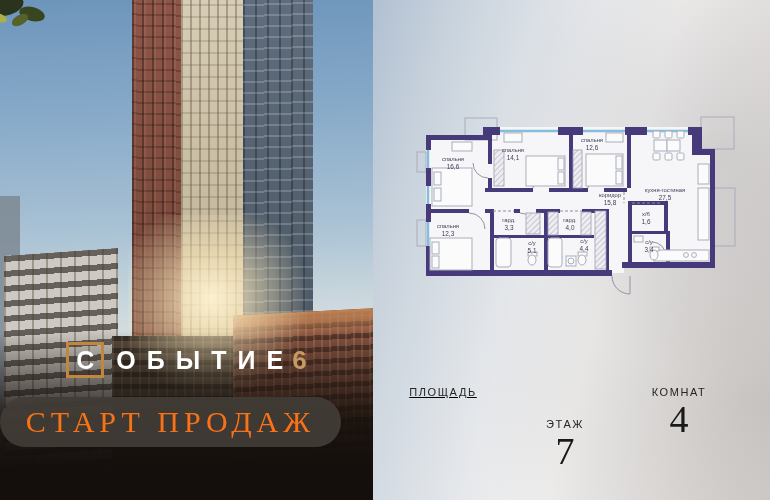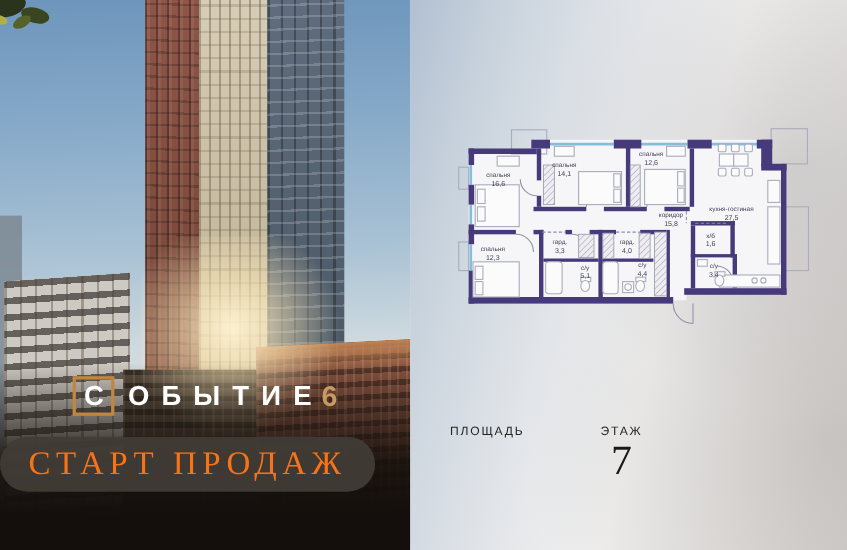--- a/index.html
+++ b/index.html
@@ -71,21 +71,21 @@
       linear-gradient(105deg,#b1c0d2 0%,#c9d3dd 16%,#e6e8eb 42%,#f1f0ef 58%,#e6e3e1 78%,#d8d5d2 100%);}
   .plan-wrap{position:absolute;left:41px;top:104px;width:332px;height:192px;}
 
   .rn{font-family:"Liberation Sans",sans-serif;font-size:5.8px;fill:#3e3e58;}
   .ra{font-family:"Liberation Sans",sans-serif;font-size:6.4px;fill:#3e3e58;}
 
   
   .info-block{position:absolute;top:386px;width:130px;text-align:center;}
   .info-label{font-size:11px;letter-spacing:1.6px;color:#262626;font-weight:500;}
   .info-value{font-family:"Liberation Serif",serif;font-size:38px;color:#191919;margin-top:1px;line-height:1.1;}
-  .ib1{left:5px;} .ib2{left:127px;} .ib3{left:241px;}
+  .ib1{left:5px;text-decoration:underline;} .ib2{left:127px;margin-top:32px;} .ib3{left:241px;}
 </style>
 </head>
 <body>
 
 <div class="photo">
   <div class="far-tower"></div>
   <div class="bld bld-left"></div>
   <div class="bld tower-red"></div>
   <div class="bld tower-cream"></div>
   <div class="bld tower-glass"></div>
@@ -283,13 +283,17 @@
   </svg>
   </div>
 
   <div class="info-block ib1">
     <div class="info-label">ПЛОЩАДЬ</div>
   </div>
   <div class="info-block ib2">
     <div class="info-label">ЭТАЖ</div>
     <div class="info-value">7</div>
   </div>
+  <div class="info-block ib3">
+    <div class="info-label">КОМНАТ</div>
+    <div class="info-value">4</div>
+  </div>
 </div>
 
 </body></html>

